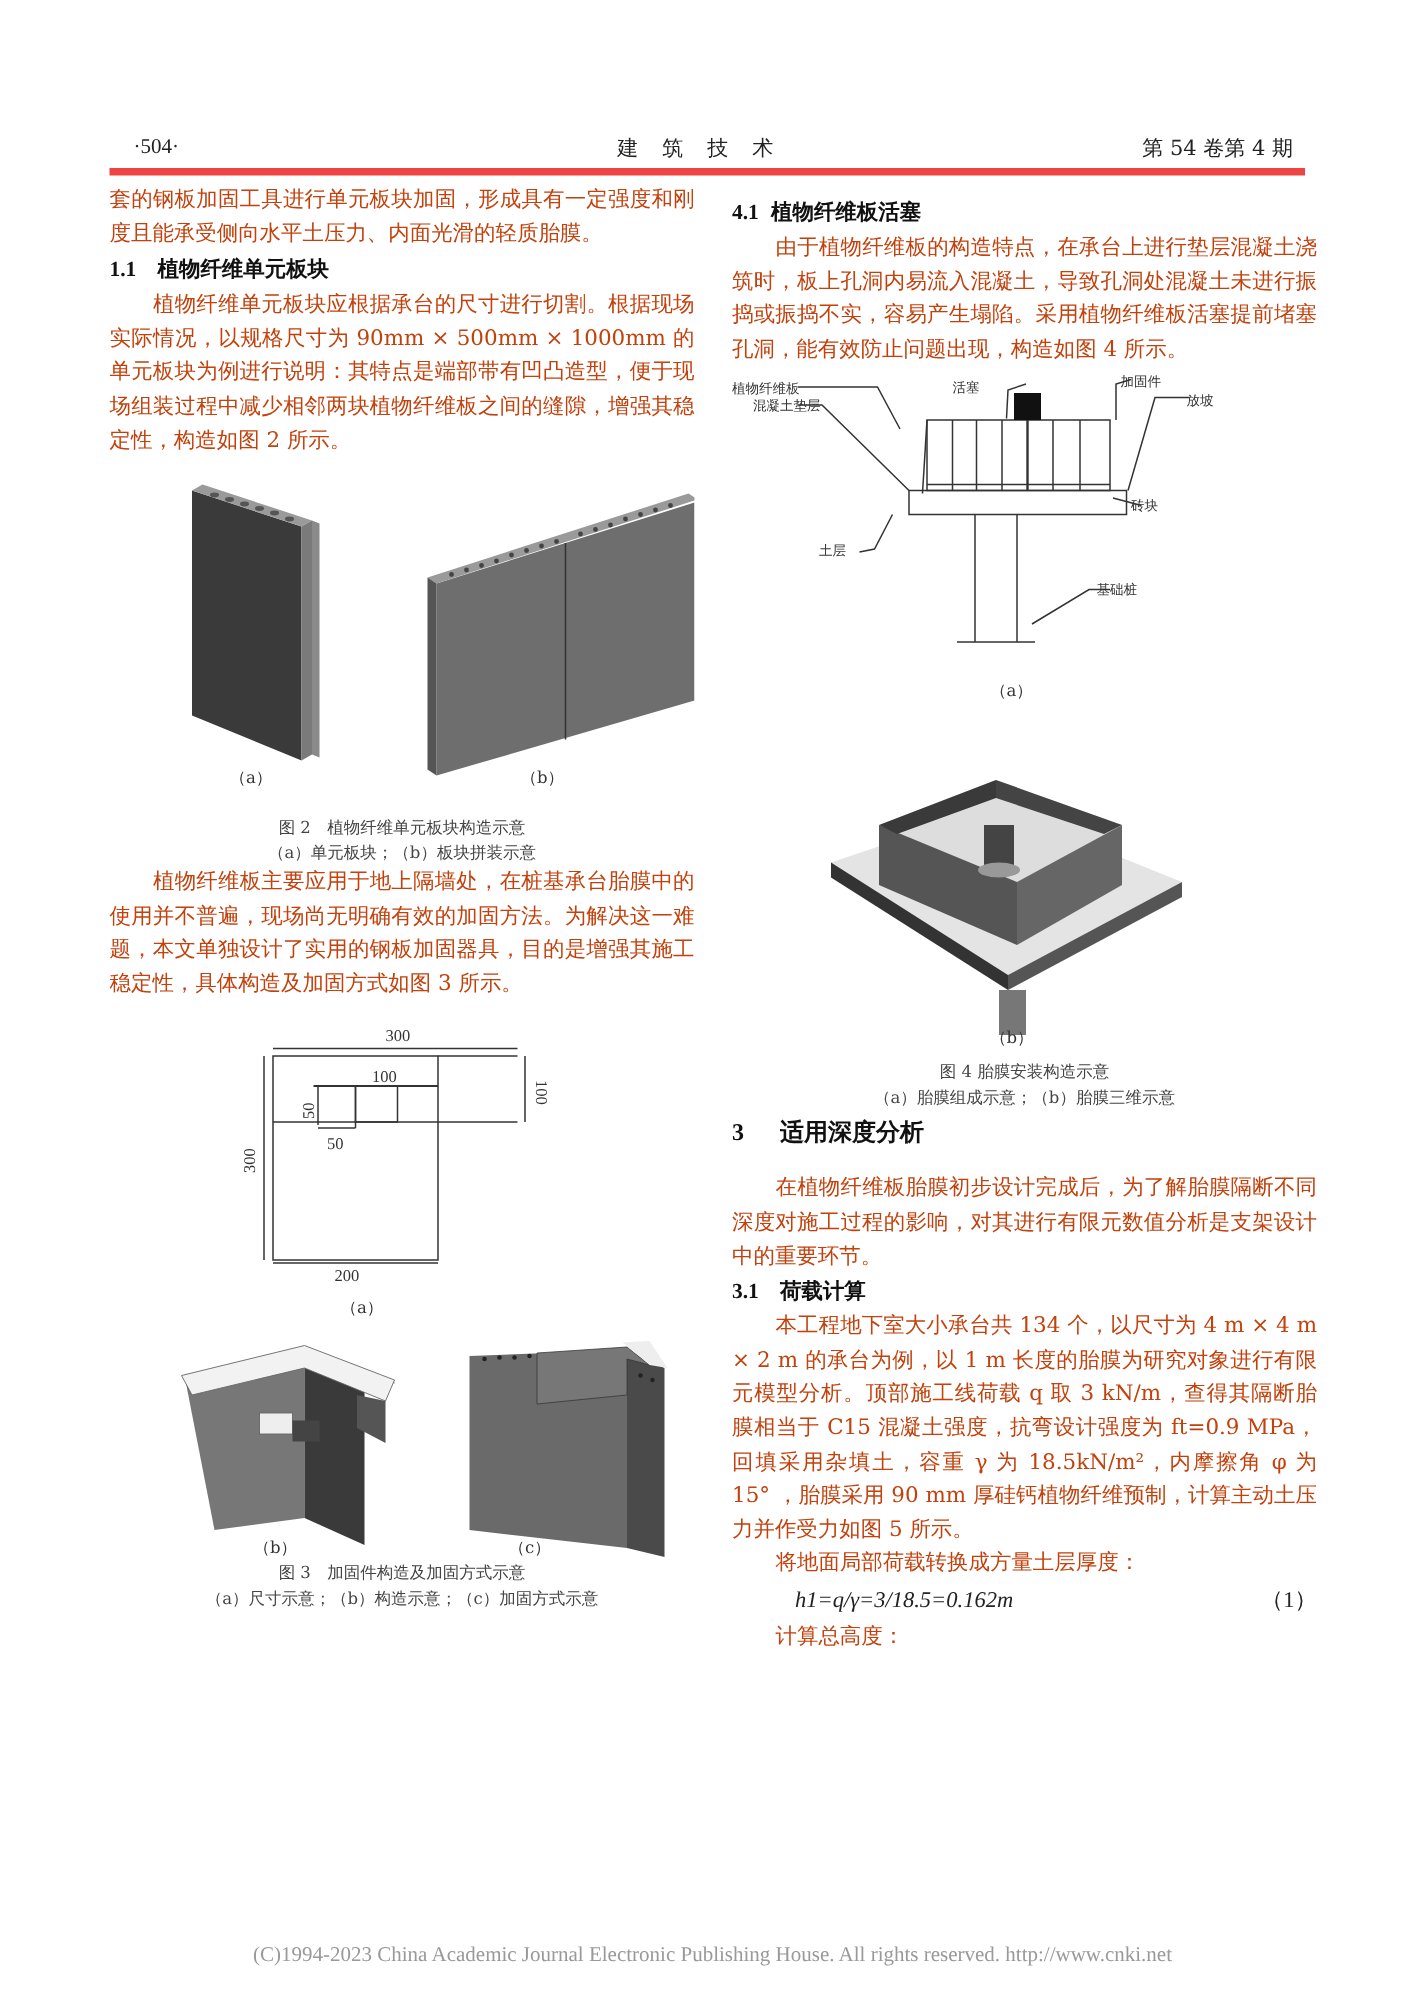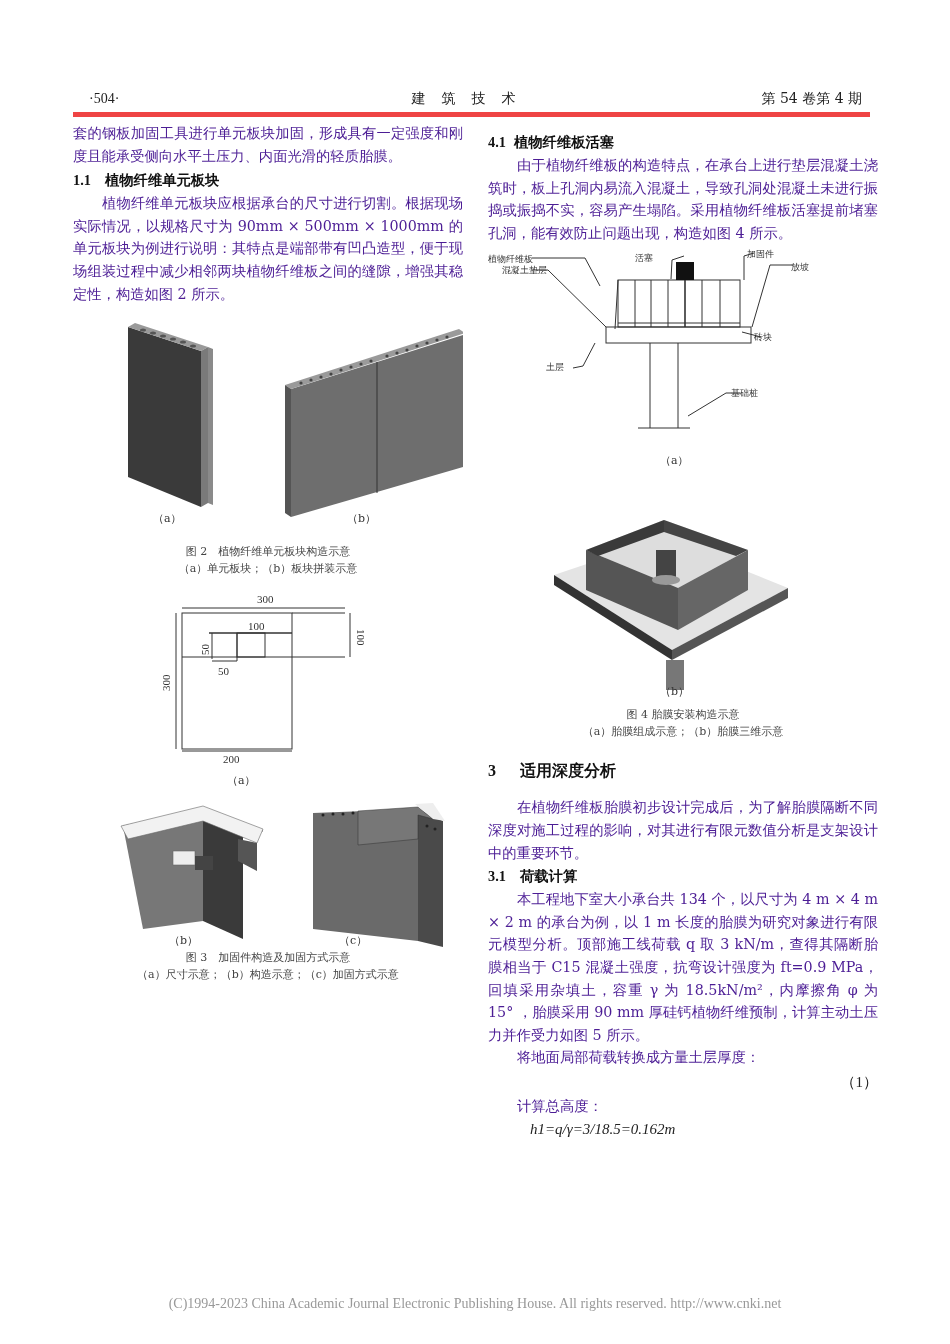--- a/index.html
+++ b/index.html
@@ -5,31 +5,31 @@
   html,body{margin:0;padding:0;background:#fff;}
   body{width:950px;height:1344px;position:relative;overflow:hidden;
     font-family:"DejaVu Serif","Liberation Serif",serif;color:#222;}
   .header{position:absolute;left:73px;top:88px;width:797px;height:24px;border-bottom:5px solid #ef4444;}
   .hdr-page{position:absolute;left:16px;top:3px;font-size:14px;font-family:"Liberation Serif",serif;}
   .hdr-journal{position:absolute;left:0;right:0;top:2px;text-align:center;font-size:14px;letter-spacing:16px;}
   .hdr-issue{position:absolute;right:8px;top:2px;font-size:14px;}
   .col{position:absolute;width:390px;}
   .col.left{left:73px;top:122px;}
   .col.right{left:488px;top:122px;}
-  p.body{margin:0;font-size:14.3px;line-height:22.6px;text-align:justify;color:#4c1d95;}
+  p.body{margin:0;font-size:14.3px;line-height:22.6px;text-align:justify;color:#c2410c;}
   p.body.indent{text-indent:29px;}
   h3{margin:0;font-size:14.3px;line-height:24px;font-weight:bold;font-family:"DejaVu Sans","Liberation Sans",sans-serif;color:#111;}
   h3 .num{font-family:"Liberation Serif",serif;display:inline-block;width:32px;}
   h2{margin:0;font-size:16px;line-height:30px;font-weight:bold;font-family:"DejaVu Sans","Liberation Sans",sans-serif;color:#111;}
   h2 .num{font-family:"Liberation Serif",serif;display:inline-block;width:32px;}
   .cap{font-size:11px;line-height:17px;text-align:center;color:#444;}
   .sub{font-size:11px;text-align:center;color:#333;}
   .fig{position:relative;}
   .eq{position:relative;font-family:"Liberation Serif",serif;font-size:15px;height:26px;line-height:26px;}
-  .eq .f{position:absolute;left:42px;font-style:italic;margin-top:47px;}
+  .eq .f{position:absolute;left:42px;font-style:italic;}
   .eq .n{position:absolute;right:0;}
   .footer{position:absolute;left:5px;top:1296px;width:940px;font-family:"Liberation Serif",serif;font-size:14px;color:#999;text-align:center;}
 </style>
 </head>
 <body>
 
 <div class="header">
   <span class="hdr-page">·504·</span>
   <span class="hdr-journal">建筑技术</span>
   <span class="hdr-issue">第 54 卷第 4 期</span>
@@ -77,20 +77,21 @@
           <circle cx="364" cy="23" r="1.6"></circle>
           <circle cx="374" cy="20" r="1.6"></circle>
       </g>
     </svg>
     <div class="sub" style="position:absolute;left:80px;top:194px;">（a）</div>
     <div class="sub" style="position:absolute;left:274px;top:194px;">（b）</div>
   </div>
   <div class="cap" style="margin-top:14px;">图 2　植物纤维单元板块构造示意</div>
   <div class="cap">（a）单元板块；（b）板块拼装示意</div>
 
+  <p class="body indent">植物纤维板主要应用于地上隔墙处，在桩基承台胎膜中的使用并不普遍，现场尚无明确有效的加固方法。为解决这一难题，本文单独设计了实用的钢板加固器具，目的是增强其施工稳定性，具体构造及加固方式如图 3 所示。</p>
 
   <div class="fig" style="height:210px;margin-top:6px;">
     <svg width="390" height="210" style="position:absolute;left:0;top:0;">
       <g stroke="#333" fill="none" stroke-width="1">
         <rect x="109" y="30" width="110" height="136"></rect>
         <line x1="109" y1="74" x2="272" y2="74"></line>
         <line x1="219" y1="30" x2="272" y2="30"></line>
         <rect x="164" y="50" width="28" height="24"></rect>
         <line x1="136" y1="50" x2="219" y2="50" stroke-width="1.4"></line>
         <line x1="109" y1="25" x2="272" y2="25"></line>
@@ -201,21 +202,21 @@
       <polygon points="176,40 260,70 248,76 176,52" fill="#444"></polygon>
       <rect x="168" y="70" width="20" height="30" fill="#444"></rect>
       <ellipse cx="178" cy="100" rx="14" ry="5" fill="#999"></ellipse>
       <rect x="178" y="180" width="18" height="30" fill="#777"></rect>
     </svg>
     <div class="sub" style="position:absolute;left:172px;top:204px;">（b）</div>
   </div>
   <div class="cap" style="margin-top:14px;">图 4 胎膜安装构造示意</div>
   <div class="cap">（a）胎膜组成示意；（b）胎膜三维示意</div>
 
-  <h2 style="margin-top:16px;"><span class="num">3</span><span>适用深度分析</span></h2>
+  <h2 style=""><span class="num">3</span><span>适用深度分析</span></h2>
   <p class="body indent" style="margin-top:10px;">在植物纤维板胎膜初步设计完成后，为了解胎膜隔断不同深度对施工过程的影响，对其进行有限元数值分析是支架设计中的重要环节。</p>
   <h3><span class="num">3.1</span><span>荷载计算</span></h3>
   <p class="body indent">本工程地下室大小承台共 134 个，以尺寸为 4 m × 4 m × 2 m 的承台为例，以 1 m 长度的胎膜为研究对象进行有限元模型分析。顶部施工线荷载 q 取 3 kN/m，查得其隔断胎膜相当于 C15 混凝土强度，抗弯设计强度为 ft=0.9 MPa，回填采用杂填土，容重 γ 为 18.5kN/m²，内摩擦角 φ 为 15° ，胎膜采用 90 mm 厚硅钙植物纤维预制，计算主动土压力并作受力如图 5 所示。</p>
   <p class="body indent">将地面局部荷载转换成方量土层厚度：</p>
   <div class="eq">
     <span class="f">h1=q/γ=3/18.5=0.162m</span>
     <span class="n">（1）</span>
   </div>
   <p class="body indent">计算总高度：</p>
 </div>

